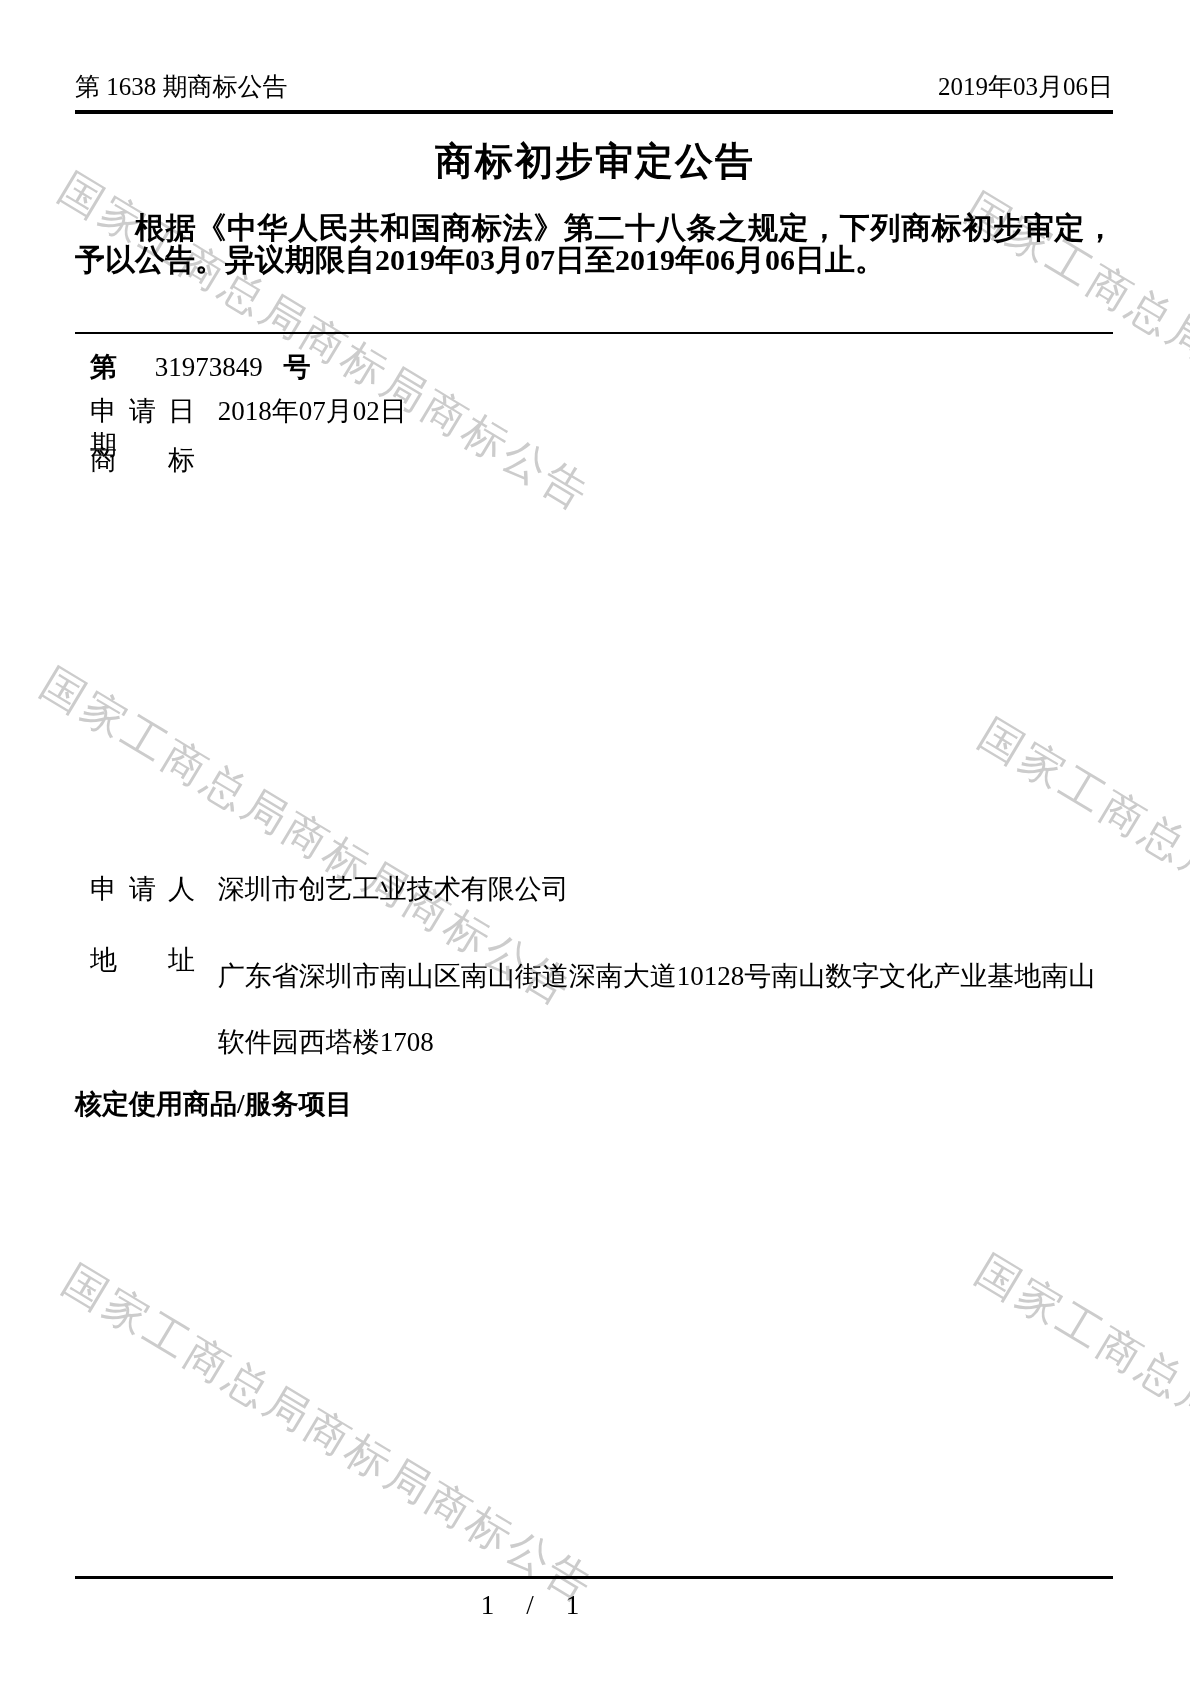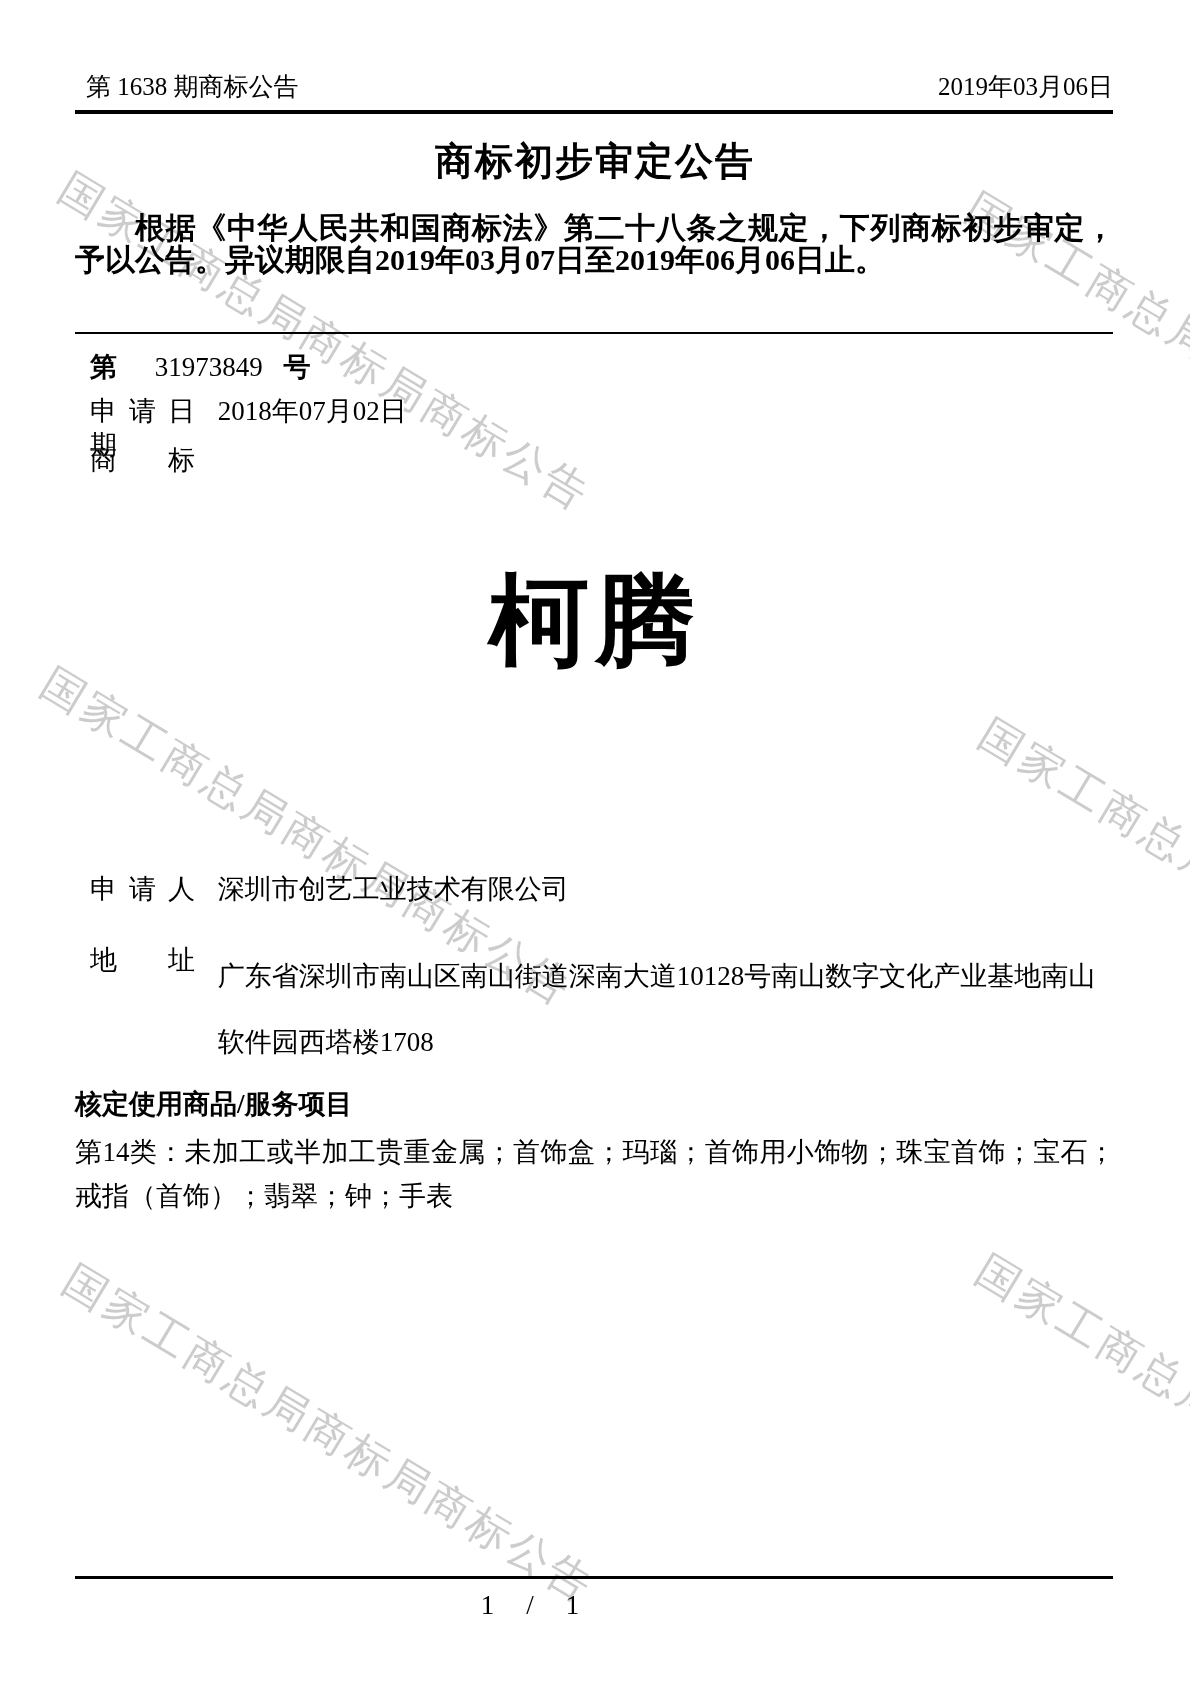--- a/index.html
+++ b/index.html
@@ -30,21 +30,21 @@
   .wm4 { left:998px; top:706px; }
   .wm5 { left:82px;  top:1252px; }
   .wm6 { left:995px; top:1242px; }
 
   
   .content { position:absolute; inset:0; z-index:1; }
 
   .header {
     position:absolute; top:72px; left:75px; right:77px;
     display:flex; justify-content:space-between;
-    font-size:25px; line-height:30px;margin-left:11px;
+    font-size:25px; line-height:30px;
   }
   .header-rule { position:absolute; top:110px; left:75px; right:77px; height:4px; background:#000; }
 
   .title {
     position:absolute; top:136px; left:0; right:0;
     text-align:center;
     font-size:38px; font-weight:bold; letter-spacing:2px;
   }
 
   .intro {
@@ -139,35 +139,33 @@
 
     <div class="row row-date">
       <span class="flabel">申请日期</span>
       <span class="fvalue">2018年07月02日</span>
     </div>
 
     <div class="row row-mark">
       <span class="flabel">商标</span>
     </div>
 
-    <div class="tm-text">柯腾</div>
 
     <div class="row row-applicant">
       <span class="flabel">申请人</span>
       <span class="fvalue">深圳市创艺工业技术有限公司</span>
     </div>
 
     <div class="row row-address">
       <span class="flabel">地址</span>
       <span class="fvalue fvalue-wide">广东省深圳市南山区南山街道深南大道10128号南山数字文化产业基地南山软件园西塔楼1708</span>
     </div>
 
 
     <div class="goods-heading">核定使用商品/服务项目</div>
-    <div class="goods-list">第14类：未加工或半加工贵重金属；首饰盒；玛瑙；首饰用小饰物；珠宝首饰；宝石；戒指（首饰）；翡翠；钟；手表</div>
 
     <div class="footer-rule"></div>
     <div class="pagination">
       <span>1</span>
       <span>/</span>
       <span>1</span>
     </div>
 
   </div>
 </div>

